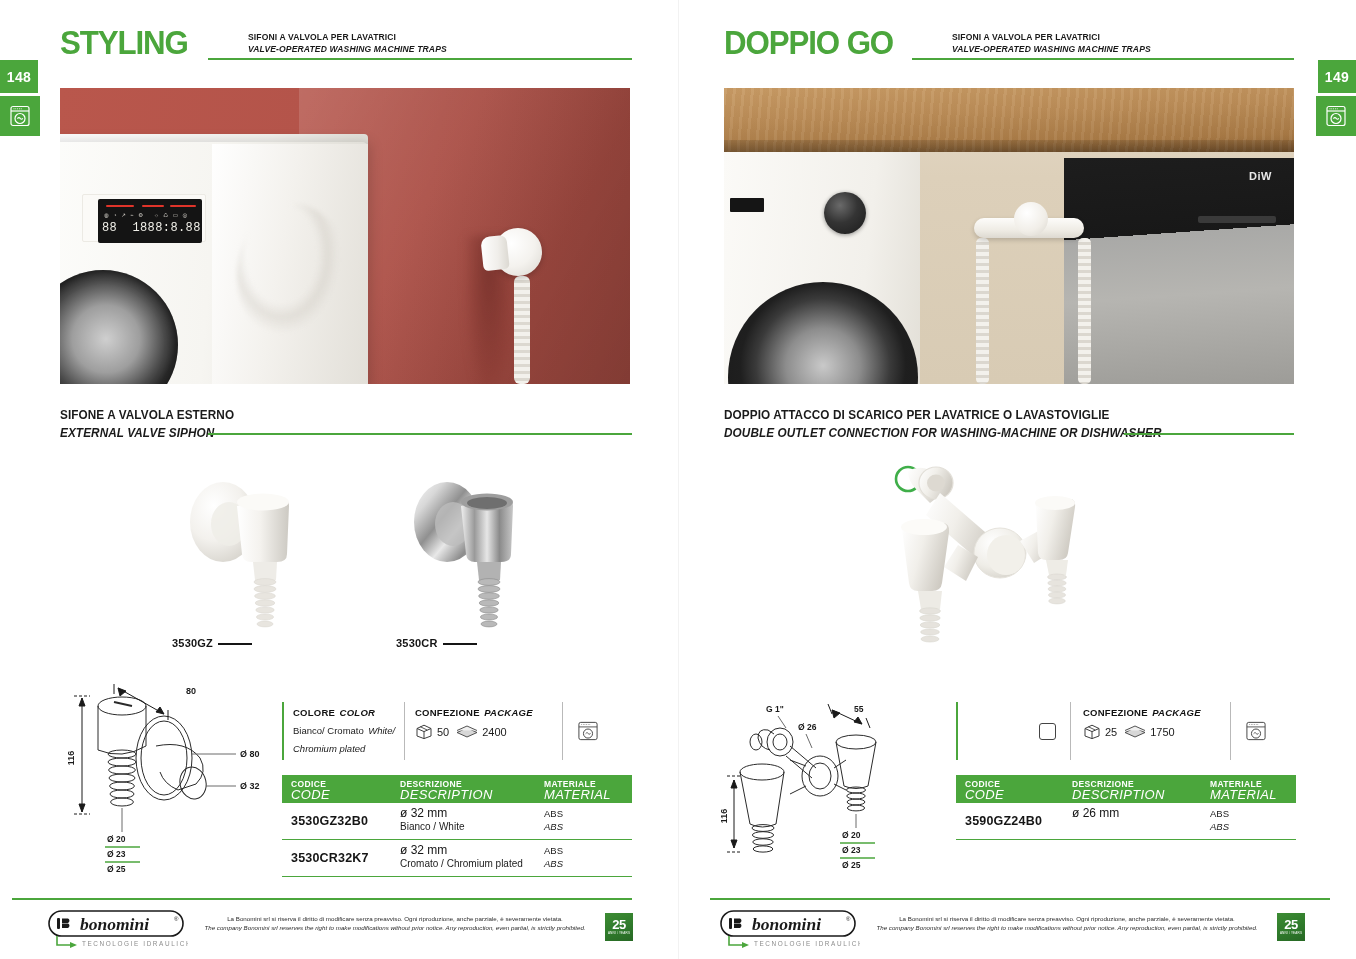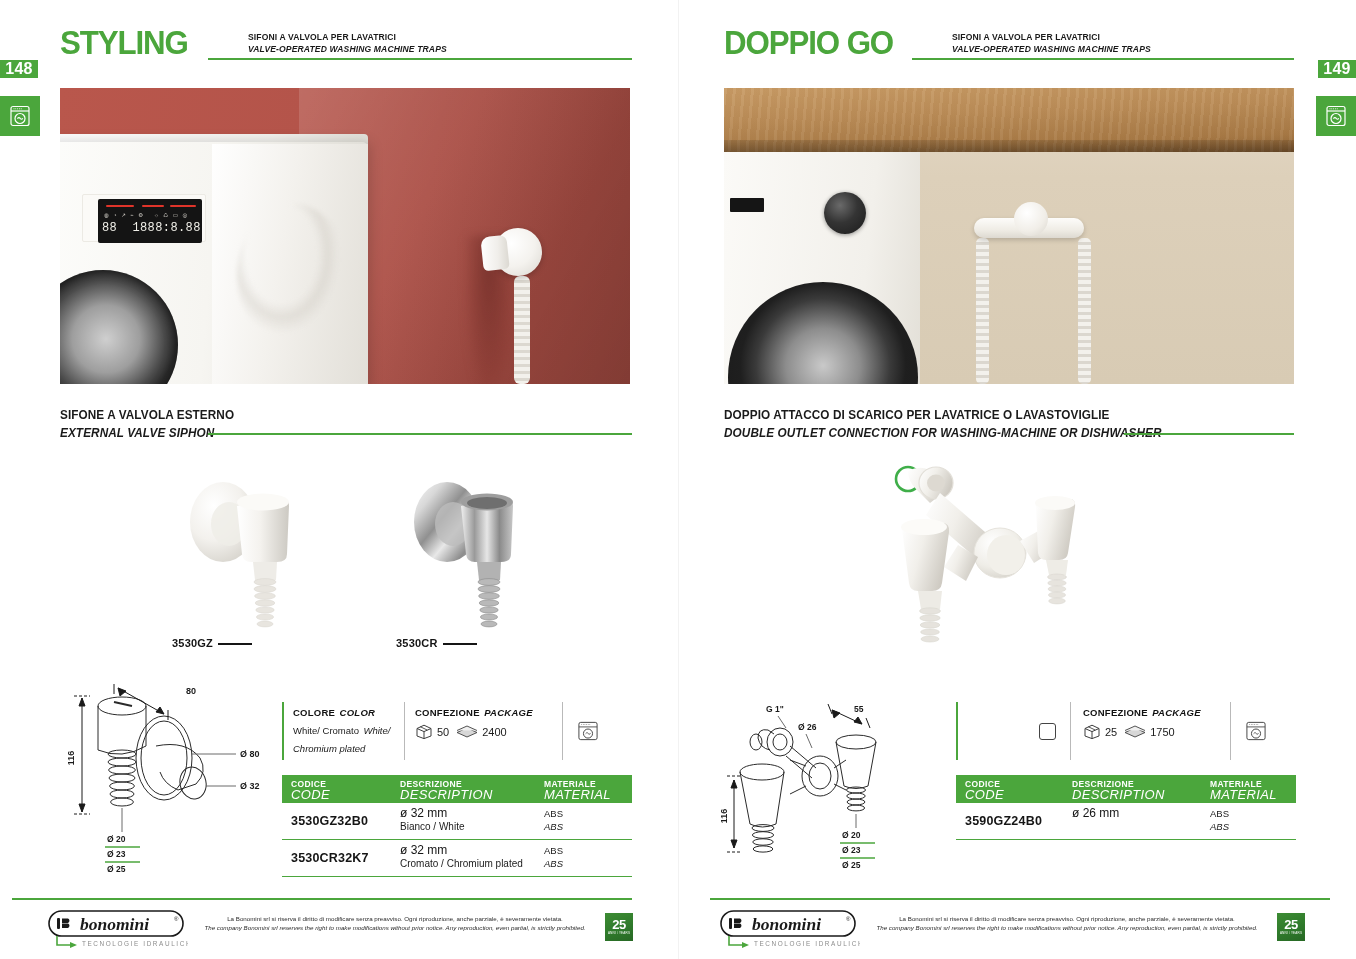--- a/index.html
+++ b/index.html
@@ -6,23 +6,23 @@
   html, body {
     width: 1356px; height: 959px;
     background: #ffffff;
     font-family: "Liberation Sans", sans-serif;
     overflow: hidden;
   }
   .spread { position: relative; width: 1356px; height: 959px; background: #fff; }
 
   
   .tab-num {
-    position: absolute; width: 38px; height: 18px;
+    position: absolute; width: 38px; height: 33px;
     background: #4ba63c; color: #fff;
-    font-size: 16px; font-weight: 700;
+    font-size: 14px; font-weight: 700;
     display: flex; align-items: center; justify-content: center;
     letter-spacing: .3px;
   }
   .tab-num.left  { left: 0;    top: 60px; }
   .tab-num.right { right: 0;   top: 60px; }
 
   .tab-icon {
     position: absolute; width: 40px; height: 40px;
     background: #4ba63c; display: flex; align-items: center; justify-content: center;
   }
@@ -487,21 +487,21 @@
           <text x="47" y="177" font-family="Liberation Sans, sans-serif" font-size="8.5" font-weight="700" fill="#1a1a1a">Ø 23</text>
           <line x1="45" y1="182" x2="80" y2="182" stroke="#4ba63c" stroke-width="1.4"></line>
           <text x="47" y="192" font-family="Liberation Sans, sans-serif" font-size="8.5" font-weight="700" fill="#1a1a1a">Ø 25</text>
         </svg>
       </div>
 
       <div class="infobox" style="left:222px; width:350px;">
         <div class="ib-cell" style="left:0; width:118px;">
           <span class="ib-t1">COLORE</span>
           <span class="ib-t2">COLOR</span>
-          <span class="ib-v1">White/ Cromato</span>
+          <span class="ib-v1">Bianco/ Cromato</span>
           <span class="ib-v2">White/ Chromium plated</span>
         </div>
         <div class="ib-div" style="left:120px;"></div>
         <div class="ib-cell" style="left:122px; width:150px;">
           <span class="ib-t1">CONFEZIONE</span>
           <span class="ib-t2">PACKAGE</span>
           <div class="pkg-row">
             <svg width="18" height="17" viewBox="0 0 18 17">
               <path d="M2 5.5 L9 2.2 L16 5.5 L16 13 L9 15.6 L2 13 Z" fill="#fff" stroke="#3f3f3f" stroke-width="1"></path>
               <path d="M2 5.5 L9 8.6 L16 5.5 M9 8.6 L9 15.6" fill="none" stroke="#3f3f3f" stroke-width="1"></path>
@@ -634,20 +634,24 @@
 
       <div class="hero hero-r">
         <div class="counter">
             <div class="grain"></div>
           </div>
         <div class="wm">
           <div class="slot"></div>
           <div class="knob"></div>
           <div class="door"></div>
         </div>
+        <div class="dw">
+          <span class="brand">DiW</span>
+          <div class="handle"></div>
+        </div>
         <div class="hose2" style="left:252px; top:150px; height:146px;"></div>
         <div class="hose2" style="left:354px; top:150px; height:146px;"></div>
         <div class="trap">
           <div class="bar"></div>
           <div class="cap"></div>
         </div>
       </div>
 
       <div class="sect">
         <span class="it">DOPPIO ATTACCO DI SCARICO PER LAVATRICE O LAVASTOVIGLIE</span>

